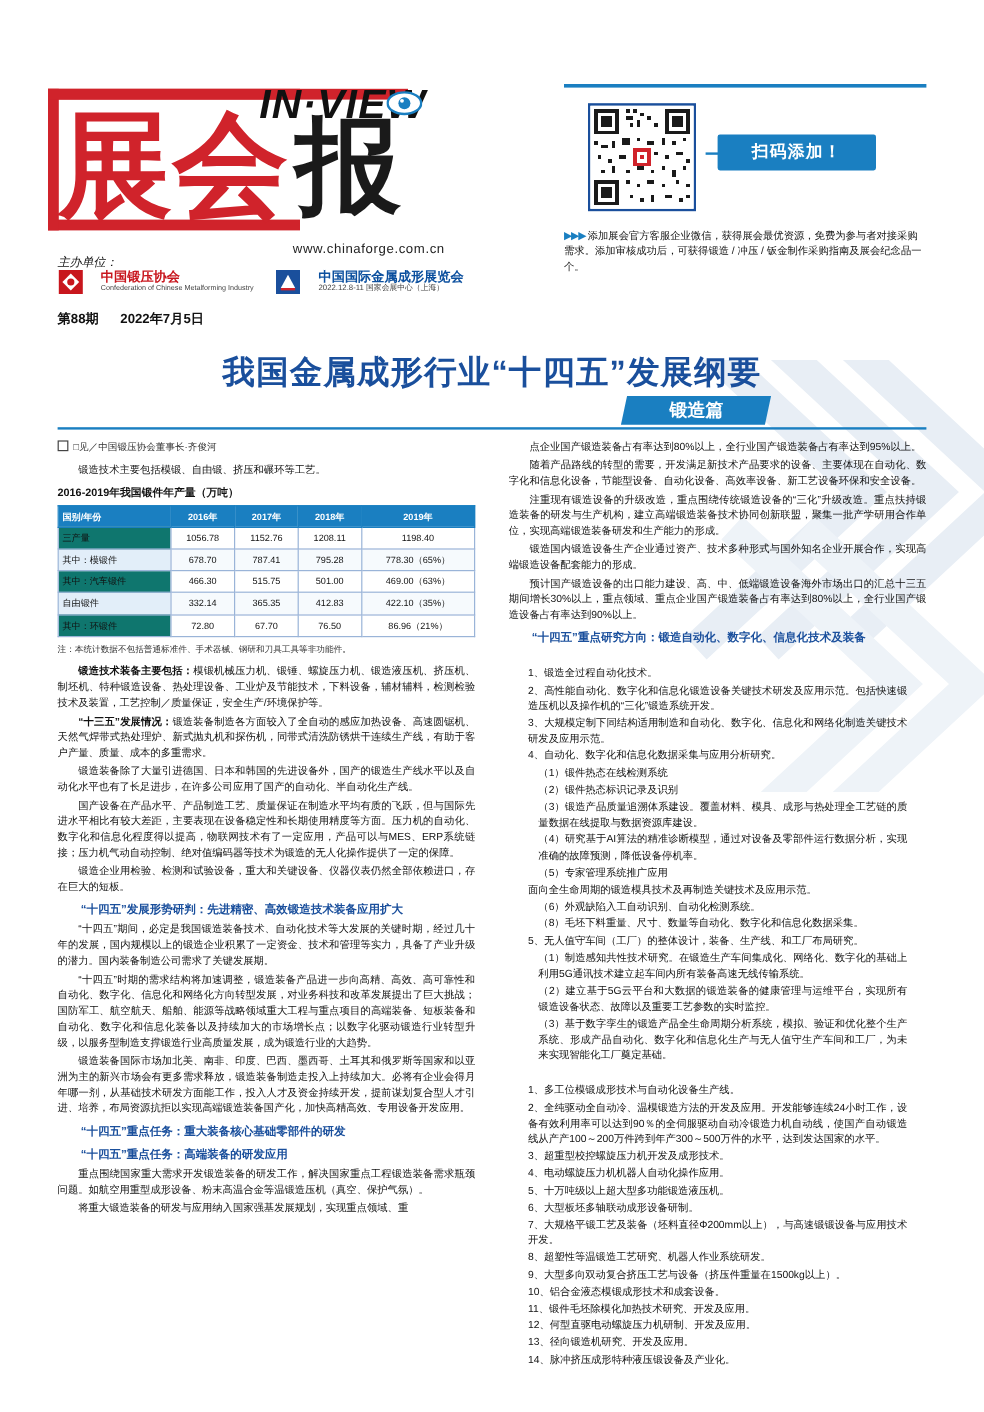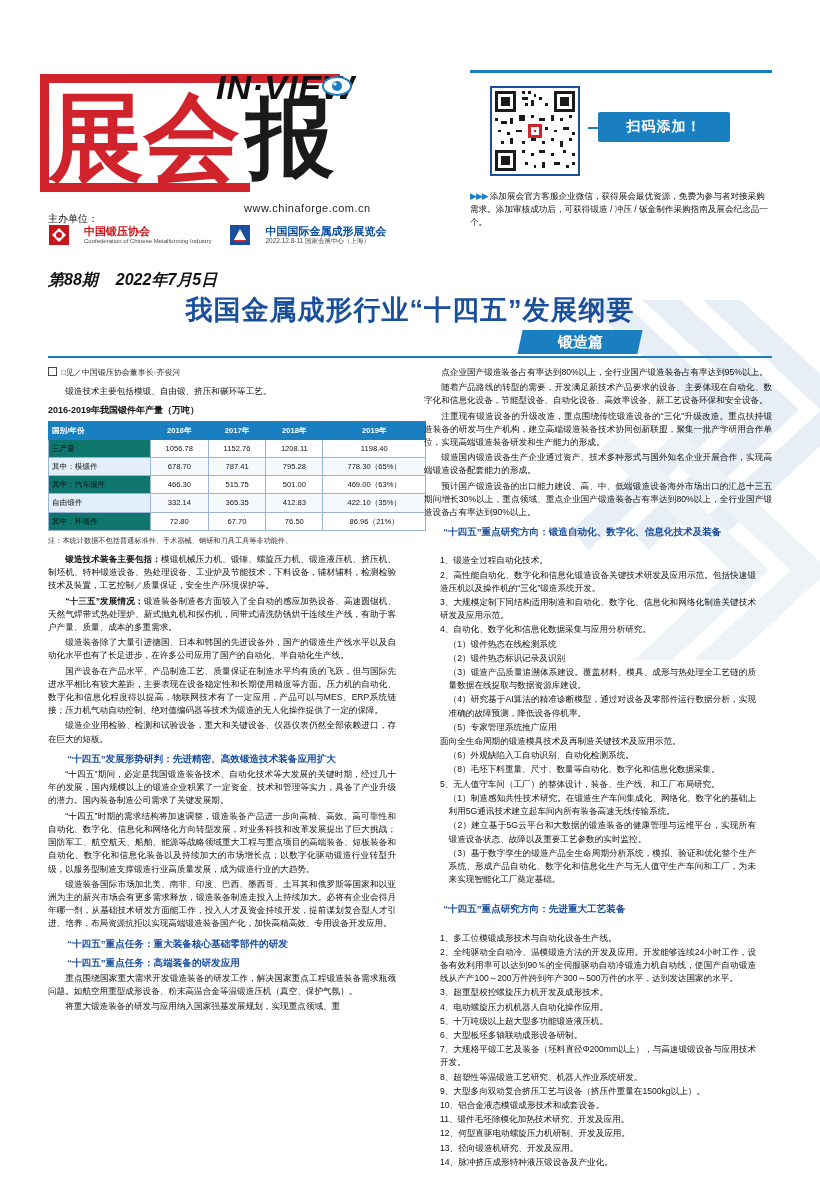--- a/index.html
+++ b/index.html
@@ -52,30 +52,30 @@
     border:9px solid #d0232b;border-right:none;box-sizing:border-box;
   }
   .red-frame-top{
     position:absolute;left:-8px;top:18px;width:300px;height:9px;background:#d0232b;
   }
   .site-url{
     position:absolute;left:196px;top:146px;
     font-size:11px;color:#222;letter-spacing:.5px;
   }
 
-  .org-line{position:absolute;left:48px;top:212px;font-size:10px;color:#111;}
+  .org-line{position:absolute;left:48px;top:212px;font-size:10px;color:#111;font-style:italic;}
   .org-row{position:absolute;left:48px;top:224px;display:flex;gap:18px;align-items:flex-start;}
   .org-item{display:flex;align-items:center;gap:14px;}
   .org-badge{width:22px;height:22px;flex:none;}
   .org-txt-cn{font-size:11px;font-weight:bold;color:#c8161d;line-height:12px;}
   .org-txt-en{font-size:6px;color:#444;line-height:8px;}
   .org-txt-cn2{font-size:11px;font-weight:bold;color:#0b4f9e;line-height:12px;}
   .org-txt-en2{font-size:6.5px;color:#444;line-height:8px;}
 
-  .issue-line{position:absolute;left:48px;top:270px;font-size:16px;font-weight:bold;color:#111;font-style:italic;}
+  .issue-line{position:absolute;left:48px;top:258px;font-size:11px;font-weight:bold;color:#111;}
   .issue-line span{margin-right:18px;}
 
   
   .qr-panel{position:absolute;left:470px;top:86px;width:300px;height:130px;}
   .qr-box{position:absolute;left:20px;top:0;width:86px;height:86px;background:#fff;border:2px solid #1a4f9c;}
   .qr-img{width:100%;height:100%;display:block;}
   .scan-btn{
     position:absolute;left:128px;top:26px;width:132px;height:30px;
     background:#1a7fc1;color:#fff;font-size:14px;font-weight:bold;
     display:flex;align-items:center;justify-content:center;letter-spacing:1px;
@@ -109,21 +109,21 @@
   .col.left{margin-right:28px;}
   .col p{margin:0 0 2px 0;text-indent:2em;}
   .note{font-size:8px;color:#333;margin-bottom:6px;}
   .note .box{display:inline-block;width:7px;height:7px;border:1px solid #444;margin-right:4px;vertical-align:-1px;}
 
   .sec-title{
     font-size:9.6px;font-weight:bold;color:#1a4f9c;margin:6px 0 3px 0;text-indent:2em;
   }
   .tbl-title{font-size:9px;font-weight:bold;color:#111;margin:6px 0 3px 0;}
 
-  table.data{border-collapse:collapse;width:378px;font-size:7.6px;}
+  table.data{border-collapse:collapse;width:348px;font-size:7.6px;}
   table.data th,table.data td{
     border:1px solid #9ab4d8;padding:2px 3px;text-align:center;color:#111;
   }
   table.data thead th{background:#1a7fc1;color:#fff;font-weight:bold;border-color:#1a7fc1;}
   table.data thead th:first-child{text-align:left;}
   table.data tbody td:first-child{text-align:left;background:#0f766e;}
   table.data tbody tr:nth-child(even) td{background:#f6fafd;}
   table.data tbody tr:nth-child(even) td:first-child{background:#e2eef9;}
   .tbl-note{font-size:7.2px;color:#333;margin:3px 0 6px 0;}
 
@@ -389,21 +389,20 @@
         <li class="ind1">（5）专家管理系统推广应用</li>
         <li>面向全生命周期的锻造模具技术及再制造关键技术及应用示范。</li>
         <li class="ind1">（6）外观缺陷入工自动识别、自动化检测系统。</li>
         <li class="ind1">（8）毛坯下料重量、尺寸、数量等自动化、数字化和信息化数据采集。</li>
         <li>5、无人值守车间（工厂）的整体设计，装备、生产线、和工厂布局研究。</li>
         <li class="ind1">（1）制造感知共性技术研究。在锻造生产车间集成化、网络化、数字化的基础上利用5G通讯技术建立起车间内所有装备高速无线传输系统。</li>
         <li class="ind1">（2）建立基于5G云平台和大数据的锻造装备的健康管理与运维平台，实现所有锻造设备状态、故障以及重要工艺参数的实时监控。</li>
         <li class="ind1">（3）基于数字孪生的锻造产品全生命周期分析系统，模拟、验证和优化整个生产系统、形成产品自动化、数字化和信息化生产与无人值守生产车间和工厂，为未来实现智能化工厂奠定基础。</li>
       </ul>
 
-      <div class="sec-title">“十四五”重点研究方向：先进重大工艺装备</div>
       <ul class="ol-list">
         <li>1、多工位模锻成形技术与自动化设备生产线。</li>
         <li>2、全纯驱动全自动冷、温模锻造方法的开发及应用。开发能够连续24小时工作，设备有效利用率可以达到90％的全伺服驱动自动冷锻造力机自动线，使国产自动锻造线从产产100～200万件跨到年产300～500万件的水平，达到发达国家的水平。</li>
         <li>3、超重型校控螺旋压力机开发及成形技术。</li>
         <li>4、电动螺旋压力机机器人自动化操作应用。</li>
         <li>5、十万吨级以上超大型多功能锻造液压机。</li>
         <li>6、大型板坯多轴联动成形设备研制。</li>
         <li>7、大规格平锻工艺及装备（坯料直径Φ200mm以上），与高速锻锻设备与应用技术开发。</li>
         <li>8、超塑性等温锻造工艺研究、机器人作业系统研发。</li>
         <li>9、大型多向双动复合挤压工艺与设备（挤压件重量在1500kg以上）。</li>

